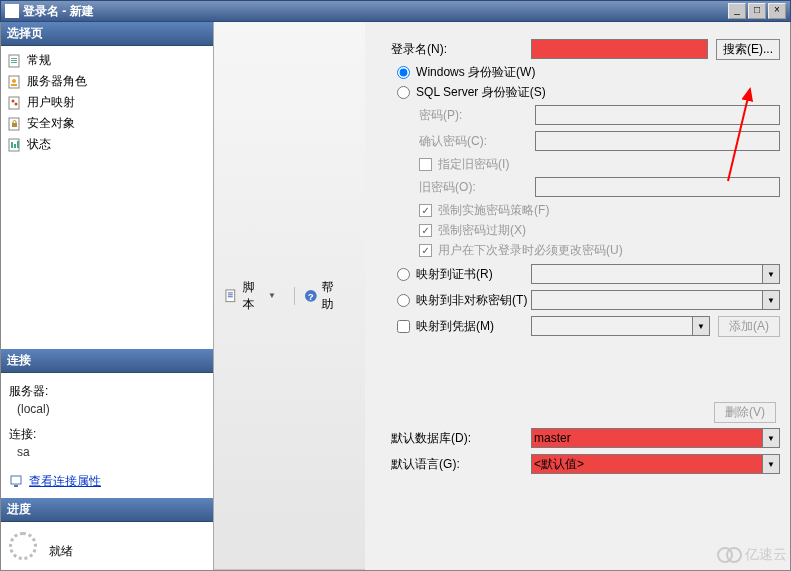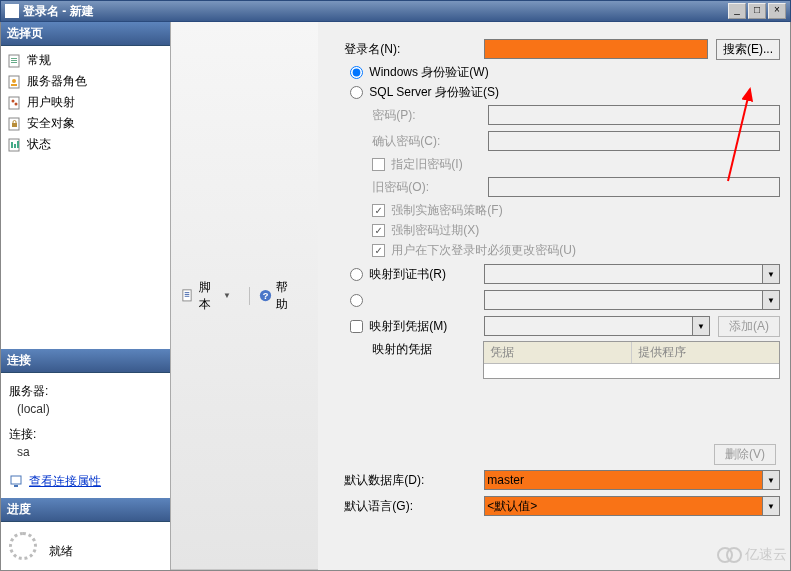--- a/index.html
+++ b/index.html
@@ -27,21 +27,21 @@
 .toolbar .tbtn { display: inline-flex; align-items: center; margin-right: 10px; padding: 2px 4px; cursor: pointer; }
 .toolbar .ticon { width: 16px; height: 16px; margin-right: 3px; }
 .toolbar .drop { font-size: 8px; margin-left: 2px; color: #555; }
 .toolbar .sep { width: 1px; height: 18px; background: #c0c0c0; margin: 0 4px; }
 .form-area { padding: 16px 10px 4px 26px; overflow: hidden; position: relative; height: 100%; }
 .frow { display: flex; align-items: center; margin-bottom: 4px; min-height: 22px; }
 .flabel { width: 140px; color: #000; }
 .flabel.indent1 { padding-left: 6px; }
 .flabel.indent2 { padding-left: 28px; width: 144px; }
 .flabel.dim { color: #9a9a9a; }
-.ftext { flex: 1; max-width: 310px; height: 20px; border: 1px solid #7a7a7a; background: #f97316; padding: 1px 2px; font-size: 12px; }
+.ftext { flex: 1; max-width: 310px; height: 20px; border: 1px solid #7a7a7a; background: #ef4444; padding: 1px 2px; font-size: 12px; }
 .ftext:disabled { background: #f0f0f0; }
 .fbtn { height: 21px; min-width: 62px; padding: 0 6px; background: #efefef; border: 1px solid #888; cursor: pointer; font-size: 12px; margin-left: 8px; }
 .fbtn:disabled { color: #9a9a9a; border-color: #bbb; }
 .radio-row { display: flex; align-items: center; margin: 3px 0; padding-left: 6px; }
 .radio-row input { margin-right: 6px; }
 .chk-row { display: flex; align-items: center; margin: 3px 0; padding-left: 28px; }
 .chk-row.dim label { color: #9a9a9a; }
 .combo-with-drop { display: flex; flex: 1; max-width: 310px; }
 .combo-with-drop .ftext { flex: 1; border-right: none; }
 .combo-drop { width: 18px; height: 20px; background: #e3e3e3; border: 1px solid #7a7a7a; display: flex; align-items: center; justify-content: center; font-size: 8px; cursor: pointer; }
@@ -221,47 +221,39 @@
           <span>映射到证书(R)</span>
         </span>
         <div class="combo-with-drop">
           <input class="ftext" disabled="" style="">
           <div class="combo-drop">▼</div>
         </div>
       </div>
       <div class="frow">
         <span class="flabel indent1" style="display:flex;align-items:center;">
           <input type="radio" name="map" style="margin-right: 6px;">
+          <span>映射到非对称密钥(T)</span>
         </span>
         <div class="combo-with-drop">
           <input class="ftext" disabled="" style="">
           <div class="combo-drop">▼</div>
         </div>
       </div>
       <div class="frow">
         <span class="flabel indent1" style="display:flex;align-items:center;">
           <input type="checkbox" style="margin-right: 6px;">
           <span>映射到凭据(M)</span>
         </span>
         <div class="combo-with-drop">
           <input class="ftext" disabled="" style="">
           <div class="combo-drop">▼</div>
         </div>
         <button class="fbtn" disabled="">添加(A)</button>
       </div>
 
-      <div class="frow" style="align-items:flex-start">
-        <span class="flabel indent2">映射的凭据</span>
-        <div class="grid">
-          <div class="grid-hdr">
-            <div>凭据</div>
-            <div>提供程序</div>
-          </div>
-        </div>
-      </div>
 
       <div style="height:60px"></div>
       <div class="frow" style="justify-content:flex-end;padding-right:4px">
         <button class="fbtn" disabled="" style="margin-left:328px">删除(V)</button>
       </div>
 
       <div class="frow">
         <span class="flabel">默认数据库(D):</span>
         <div class="combo-with-drop">
           <input class="ftext" value="master" style="">

